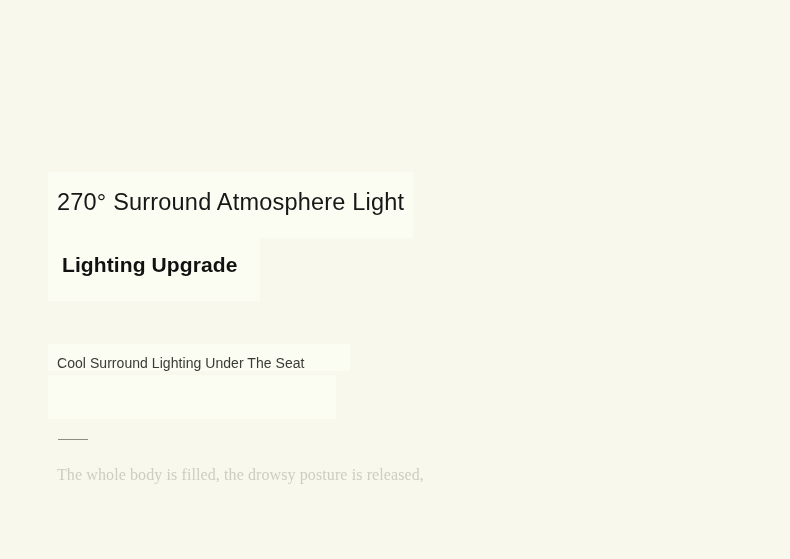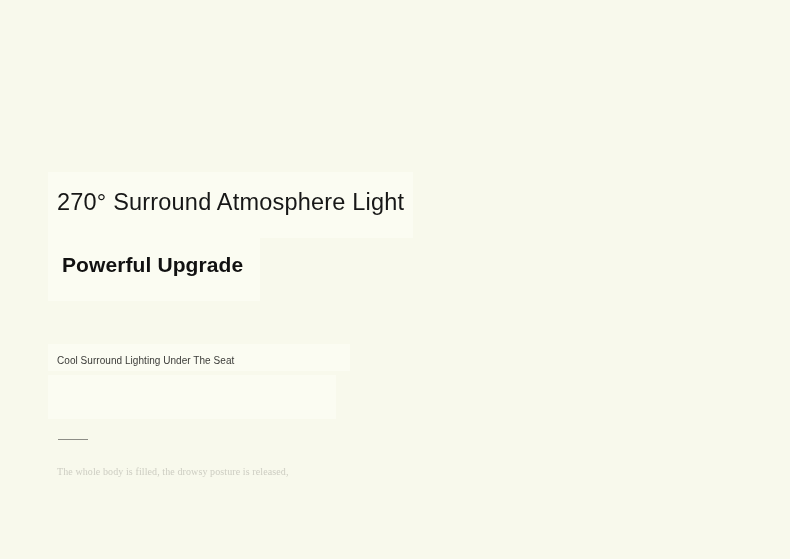--- a/index.html
+++ b/index.html
@@ -89,21 +89,21 @@
     letter-spacing: 0.1px;
     color: #111111;
     line-height: 1.25;
     white-space: nowrap;
   }
 
   .feature-line {
     position: absolute;
     left: 57px;
     margin: 0;
-    font-size: 10px;
+    font-size: 14px;
     font-weight: 400;
     color: #3b3b38;
     line-height: 1.28;
     letter-spacing: 0.05px;
   }
   #feature-1 { top: 355px; white-space: nowrap; }
   #feature-2 { top: 384px; width: 330px; }
 
   #rule {
     position: absolute;
@@ -112,21 +112,21 @@
     width: 30px;
     height: 0;
     border-top: 1px solid #8d8d86;
   }
 
   .fineprint-line {
     position: absolute;
     left: 57px;
     margin: 0;
     font-family: "Liberation Serif", "DejaVu Serif", serif;
-    font-size: 10px;
+    font-size: 16px;
     font-weight: 400;
     color: #cdcdc2;
     line-height: 1.3;
     letter-spacing: 0.1px;
     white-space: nowrap;
   }
   #fineprint-1 { top: 465px; }
   #fineprint-2 { top: 484px; }
 </style>
 </head>
@@ -136,21 +136,21 @@
 
   <div class="tint" id="tint-heading"></div>
   <div class="tint" id="tint-subhead"></div>
   <div class="tint" id="tint-feature-a"></div>
   <div class="tint" id="tint-feature-b"></div>
 
   <div class="content">
 
     <h1 id="headline">270° Surround Atmosphere Light</h1>
 
-    <h2 id="subheadline">Powerful Upgrade</h2>
+    <h2 id="subheadline">Lighting Upgrade</h2>
 
     <p class="feature-line" id="feature-1">Cool Surround Lighting Under The Seat</p>
 
 
     <div id="rule"></div>
 
     <p class="fineprint-line" id="fineprint-1">The whole body is filled, the drowsy posture is released,</p>
 
 
   </div>

